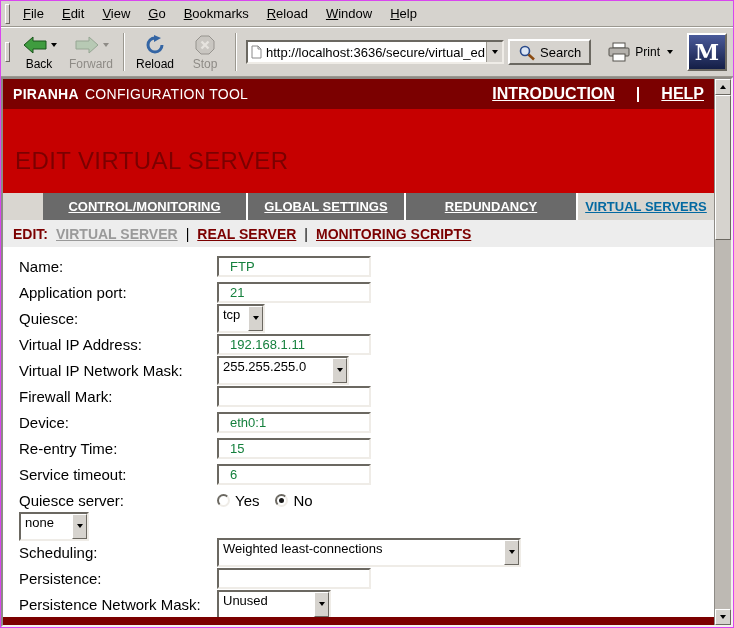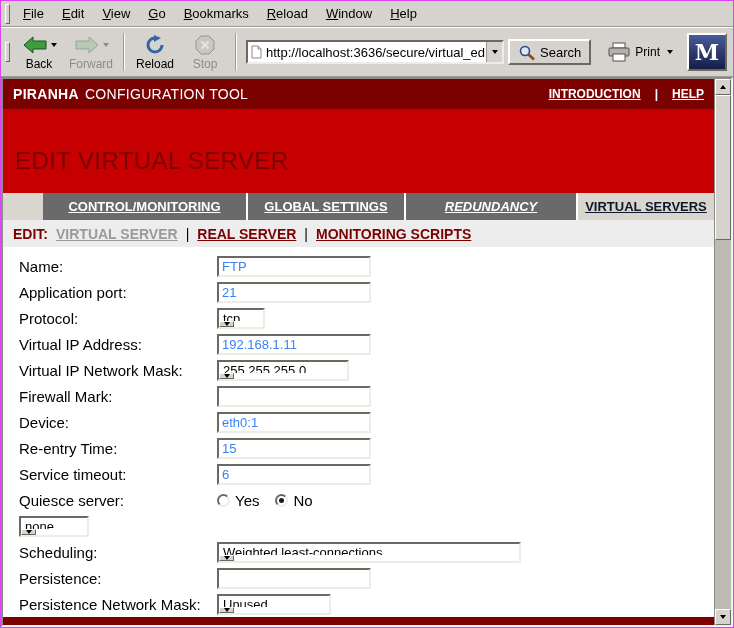--- a/index.html
+++ b/index.html
@@ -85,58 +85,58 @@
     border: 2px solid; border-color: #8e8b86 #f4f2ee #f4f2ee #8e8b86;
   }
   .page { flex: 1; display: flex; flex-direction: column; background: #fff; overflow: hidden; }
 
   .piranha-bar {
     height: 30px; background: #7b0000; color: #fff;
     display: flex; align-items: center; padding: 0 10px; flex: 0 0 auto;
   }
   .brand-b { font-weight: bold; font-size: 14px; letter-spacing: 0.3px; }
   .brand-r { font-size: 14px; margin-left: 6px; letter-spacing: 0.3px; }
-  .hlinks { margin-left: auto; font-size: 12px; font-weight: bold; display: flex; align-items: center; gap: 14px; }
+  .hlinks { margin-left: auto; font-size: 16px; font-weight: bold; display: flex; align-items: center; gap: 21px; }
   .hlinks a { color: #fff; text-decoration: underline; cursor: pointer; }
   .hsep { text-decoration: none; }
 
   .red-band { height: 84px; background: #c60000; position: relative; flex: 0 0 auto; }
   .page-title { position: absolute; left: 12px; bottom: 18px; font-size: 24px; color: #7b0000; letter-spacing: 0.4px; }
 
   .tabs { height: 27px; display: flex; flex: 0 0 auto; background: #d9d6d0; padding-left: 40px; }
   .tab {
     background: #6a6a6a; color: #fff; font-size: 13px; font-weight: bold;
     display: flex; align-items: center; justify-content: center;
     text-decoration: underline; border-right: 2px solid #fff; cursor: pointer; white-space: nowrap;
   }
   .tab.t0 { width: 205px; }
   .tab.t1 { width: 158px; }
-  .tab.t2 { width: 172px; font-style: italic; }
-  .tab.active { flex: 1; background: #d9d6d0; color: #0f172a; border-right: none; }
+  .tab.t2 { width: 172px; }
+  .tab.active { flex: 1; background: #d9d6d0; color: #0369a1; border-right: none; }
 
   .subnav {
     height: 27px; background: #ededed; display: flex; align-items: center;
     padding-left: 10px; font-size: 14px; font-weight: bold; flex: 0 0 auto;
   }
   .subnav .prefix { color: #7b0000; margin-right: 8px; }
   .subnav .current { color: #9a9a9a; text-decoration: underline; }
   .subnav .ssep { color: #000; margin: 0 8px; font-weight: normal; }
   .subnav a { color: #7b0000; text-decoration: underline; cursor: pointer; }
 
   .form { flex: 1; background: #fff; padding: 6px 0 0 16px; overflow: hidden; }
   .row { display: flex; align-items: center; height: 26px; }
   .flabel { width: 198px; font-size: 15px; color: #000; flex: 0 0 auto; }
   .tinput {
-    width: 154px; height: 21px; background: #fff; color: #3b82f6;
+    width: 154px; height: 21px; background: #fff; color: #15803d;
     border: 2px solid; border-color: #6b6861 #efece7 #efece7 #6b6861;
-    font-family: "Liberation Sans", sans-serif; font-size: 13px; padding: 0 3px; outline: none;
+    font-family: "Liberation Sans", sans-serif; font-size: 13px; padding: 0 11px; outline: none;
   }
   .sel {
-    display: inline-flex; align-items: stretch; height: 21px; background: #fff;
-    border: 2px solid; border-color: #6b6861 #efece7 #efece7 #6b6861; cursor: pointer; flex-direction: column;
+    display: inline-flex; align-items: stretch; height: 29px; background: #fff;
+    border: 2px solid; border-color: #6b6861 #efece7 #efece7 #6b6861; cursor: pointer;
   }
   .sel .val { flex: 1; font-size: 13px; padding: 1px 4px 0 4px; white-space: nowrap; overflow: hidden; }
   .sel .btn {
     width: 15px; background: #d6d3ce; border: 1px solid; border-color: #fff #6b6861 #6b6861 #fff;
     display: flex; align-items: center; justify-content: center; flex: 0 0 auto;
   }
   .w-tcp { width: 48px; } .w-mask { width: 132px; } .w-none { width: 70px; }
   .w-sched { width: 304px; } .w-unused { width: 114px; }
   .radio {
     width: 13px; height: 13px; border-radius: 50%; background: #fff;
@@ -309,21 +309,21 @@
           <span class="flabel">Name:</span>
           <input class="tinput" value="FTP" style="">
         </div>
 
         <div class="row">
           <span class="flabel">Application port:</span>
           <input class="tinput" value="21" style="">
         </div>
 
         <div class="row">
-          <span class="flabel">Protocol:</span>
+          <span class="flabel">Quiesce:</span>
           <div class="sel w-tcp">
             <span class="val">tcp</span>
             <span class="btn">
                 <span class="tri"></span>
               </span>
           </div>
         </div>
 
         <div class="row">
           <span class="flabel">Virtual IP Address:</span>

